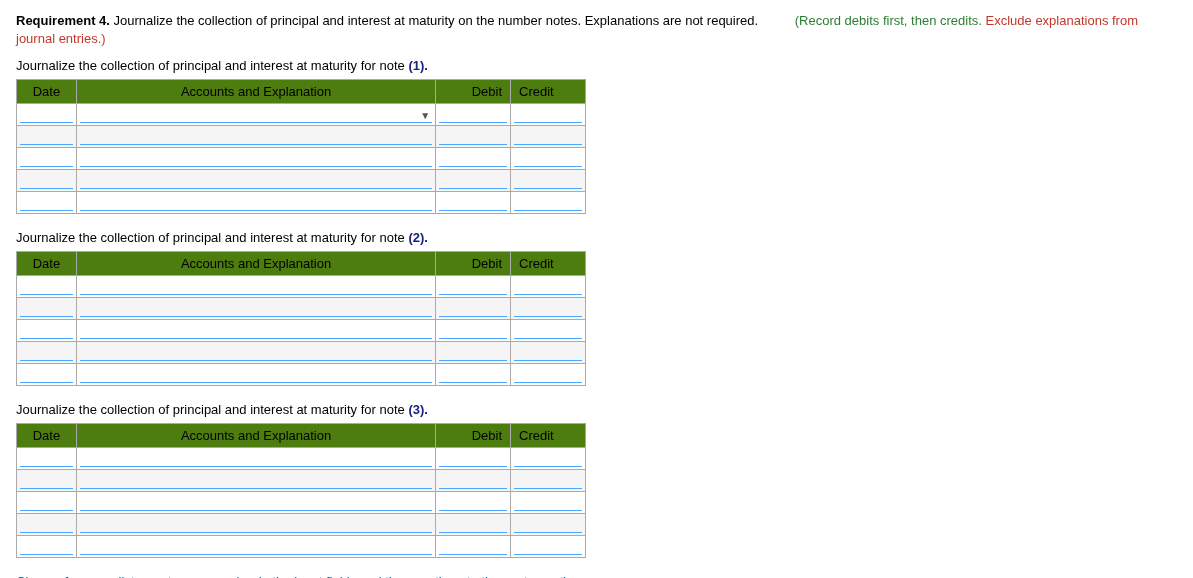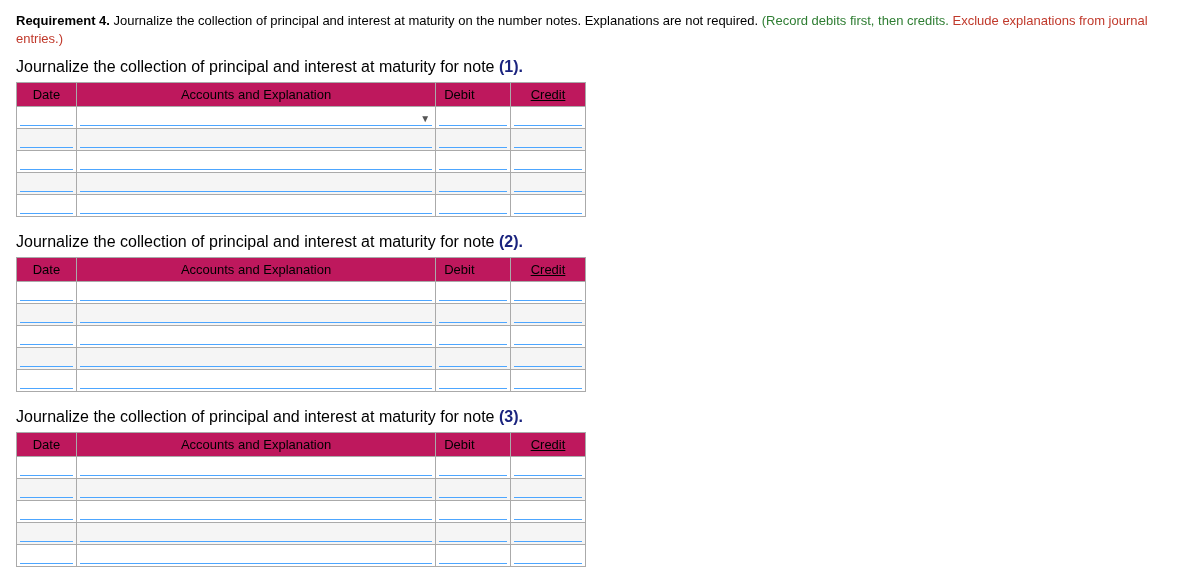--- a/index.html
+++ b/index.html
@@ -24,71 +24,71 @@
       margin-bottom: 10px;
       line-height: 1.4;
     }
 
     .req-label {
       font-weight: bold;
     }
 
     .green-text {
       color: #2e7d32;
+      margin-left: 33px;
     }
 
     .red-text {
       color: #c0392b;
     }
 
     .section-intro {
-      font-size: 16px;
+      font-size: 13px;
       color: #000;
       margin-bottom: 6px;
     }
 
     .note-highlight {
       color: #1a237e;
       font-weight: bold;
     }
 
     .journal-table {
       border-collapse: collapse;
       width: 570px;
       margin-bottom: 14px;
     }
 
     .journal-table th {
-      background: #be185d;
+      background: #4d7c0f;
       border: 1px solid #aaa;
       padding: 4px 8px;
       text-align: center;
       font-weight: normal;
       font-size: 13px;
     }
 
     .journal-table th.col-date {
       width: 60px;
       text-align: center;
     }
 
     .journal-table th.col-accounts {
       width: 360px;
       text-align: center;
     }
 
     .journal-table th.col-debit {
       width: 75px;
-      text-align: left;
+      text-align: right;
     }
 
     .journal-table th.col-credit {
       width: 75px;
-      text-align: center;
-      text-decoration: underline;
+      text-align: left;
     }
 
     .journal-table td {
       border: 1px solid #aaa;
       padding: 2px 3px;
     }
 
     .journal-table td.td-date {
       width: 60px;
     }

